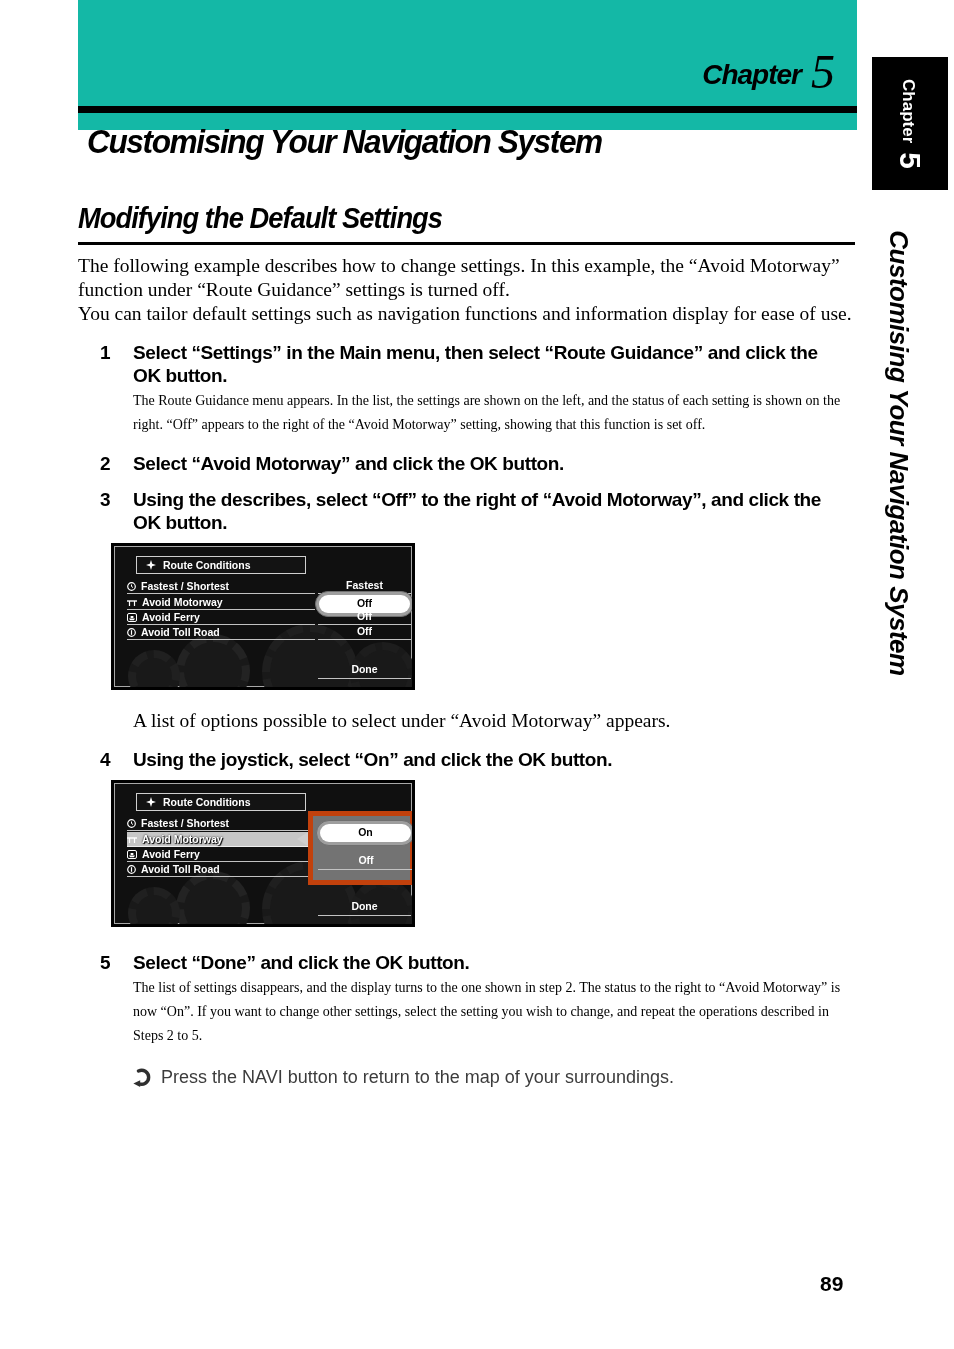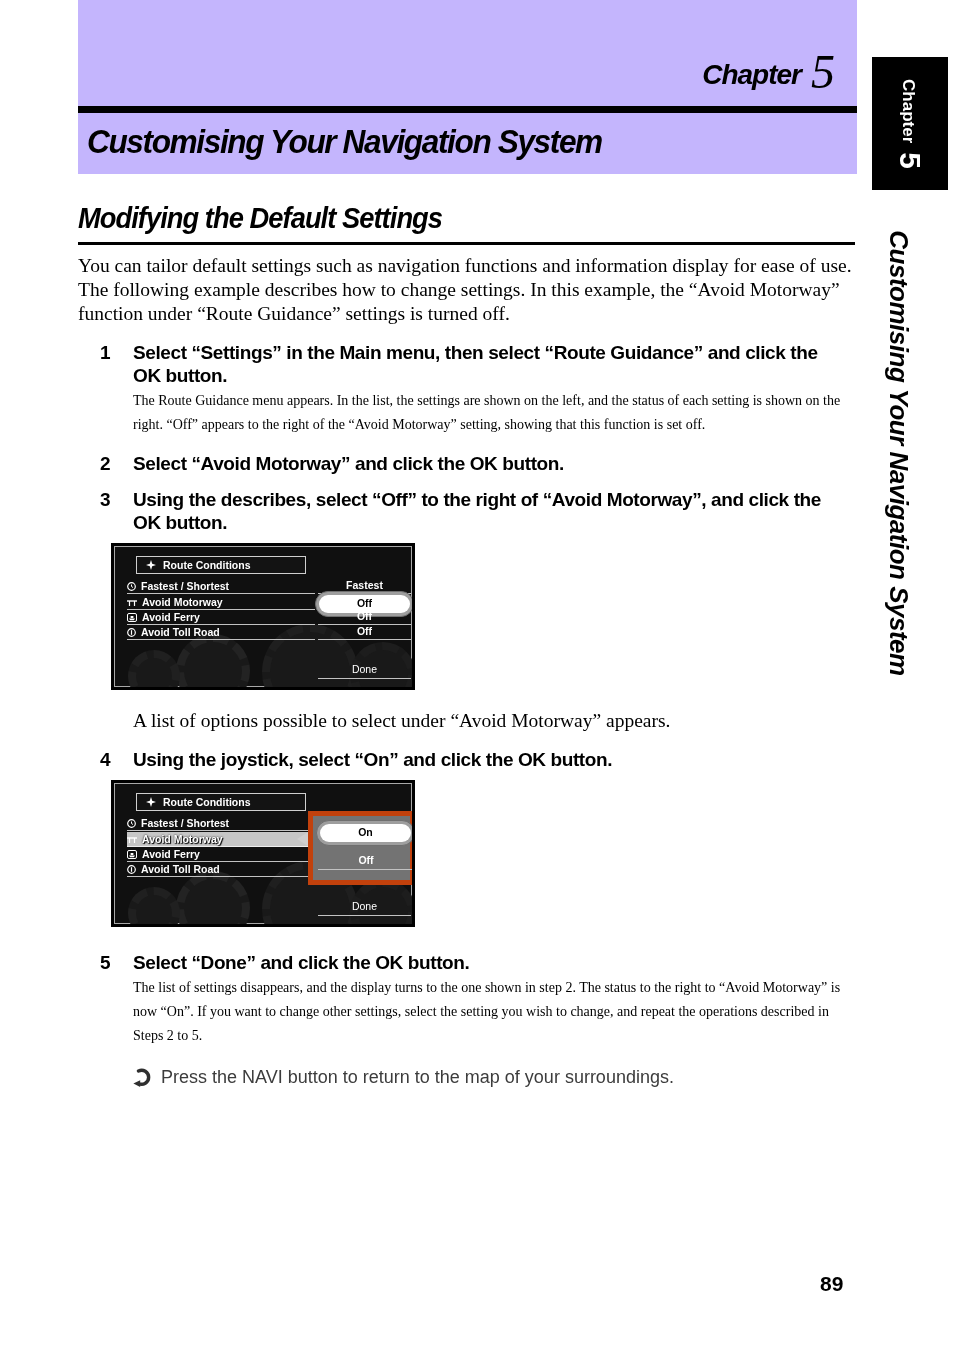--- a/index.html
+++ b/index.html
@@ -3,21 +3,21 @@
 <meta charset="utf-8">
 <style>
   * { margin:0; padding:0; box-sizing:border-box; }
   html,body { background:#fff; }
   .page {
     position:relative; width:954px; height:1349px; background:#fff;
     font-family:"Liberation Serif", serif; color:#000; overflow:hidden;
   }
 
   
-  .header-band { position:absolute; left:78px; top:0; width:779px; height:174px; background:#c4b5fd; }
+  .header-band { position:absolute; left:78px; top:0; width:779px; height:130px; background:#14b8a6; }
   .chapter-line { position:absolute; right:22px; top:44px; white-space:nowrap; }
   .chapter-word { font-family:"Liberation Sans", sans-serif; font-weight:bold; font-style:italic; font-size:28px; letter-spacing:-1px; }
   .chapter-num  { font-family:"Liberation Serif", serif; font-style:italic; font-size:48px; margin-left:10px; vertical-align:-4px; }
   .header-rule { position:absolute; left:0; top:106px; width:779px; height:7px; background:#000; }
   .header-title {
     position:absolute; left:9px; top:122px;
     font-family:"Liberation Sans", sans-serif; font-weight:bold; font-style:italic;
     font-size:34px; letter-spacing:-1.5px; transform:scaleX(.93); transform-origin:left center; white-space:nowrap;
   }
 
@@ -90,21 +90,21 @@
   .pill-outer {
     position:absolute; left:201px; top:45px; width:99px; height:26px;
     background:#9e9e9e; border:1px solid #6f6f6f; border-radius:13px; padding:3px;
   }
   .pill-inner {
     width:100%; height:100%; background:#fff; border-radius:9px;
     color:#000; font-size:10.5px; font-weight:bold; text-align:center; line-height:17px;
   }
   .done {
     position:absolute; left:204px; top:117px; width:93px; height:16px;
-    color:#fff; font-size:10.5px; font-weight:normal; text-align:center;
+    color:#fff; font-size:10.5px; font-weight:bold; text-align:center;
     border-bottom:1px solid #c2c2c2;
   }
   .popup {
     position:absolute; left:194px; top:28px; width:107px; height:74px;
     background:#737373; border:5px solid #c2410c;
   }
   .popup .pill-outer { left:3px; top:4px; width:99px; }
   .popup-off { position:absolute; left:5px; top:38px; width:96px; text-align:center;
                color:#fff; font-size:10.5px; font-weight:bold;
                border-bottom:1px solid #c2c2c2; padding-bottom:3px; }
@@ -145,22 +145,22 @@
     </div>
   </div>
   <div class="side-title-box">
     <div class="side-title-inner">Customising Your Navigation System</div>
   </div>
 
   <div class="content">
     <div class="section-heading">Modifying the Default Settings</div>
     <div class="section-rule"></div>
 
+    <p class="body-text">The following example describes how to change settings. In this example, the “Avoid Motorway” function under “Route Guidance” settings is turned off.</p>
     <p class="body-text">You can tailor default settings such as navigation functions and information display for ease of use.</p>
-    <p class="body-text">The following example describes how to change settings. In this example, the “Avoid Motorway” function under “Route Guidance” settings is turned off.</p>
 
     <div class="step">
       <span class="step-num">1</span>
       <span class="step-text">Select “Settings” in the Main menu, then select “Route Guidance” and click the OK button.</span>
     </div>
     <p class="step-detail">The Route Guidance menu appears. In the list, the settings are shown on the left, and the status of each setting is shown on the right. “Off” appears to the right of the “Avoid Motorway” setting, showing that this function is set off.</p>
 
     <div class="step">
       <span class="step-num">2</span>
       <span class="step-text">Select “Avoid Motorway” and click the OK button.</span>

